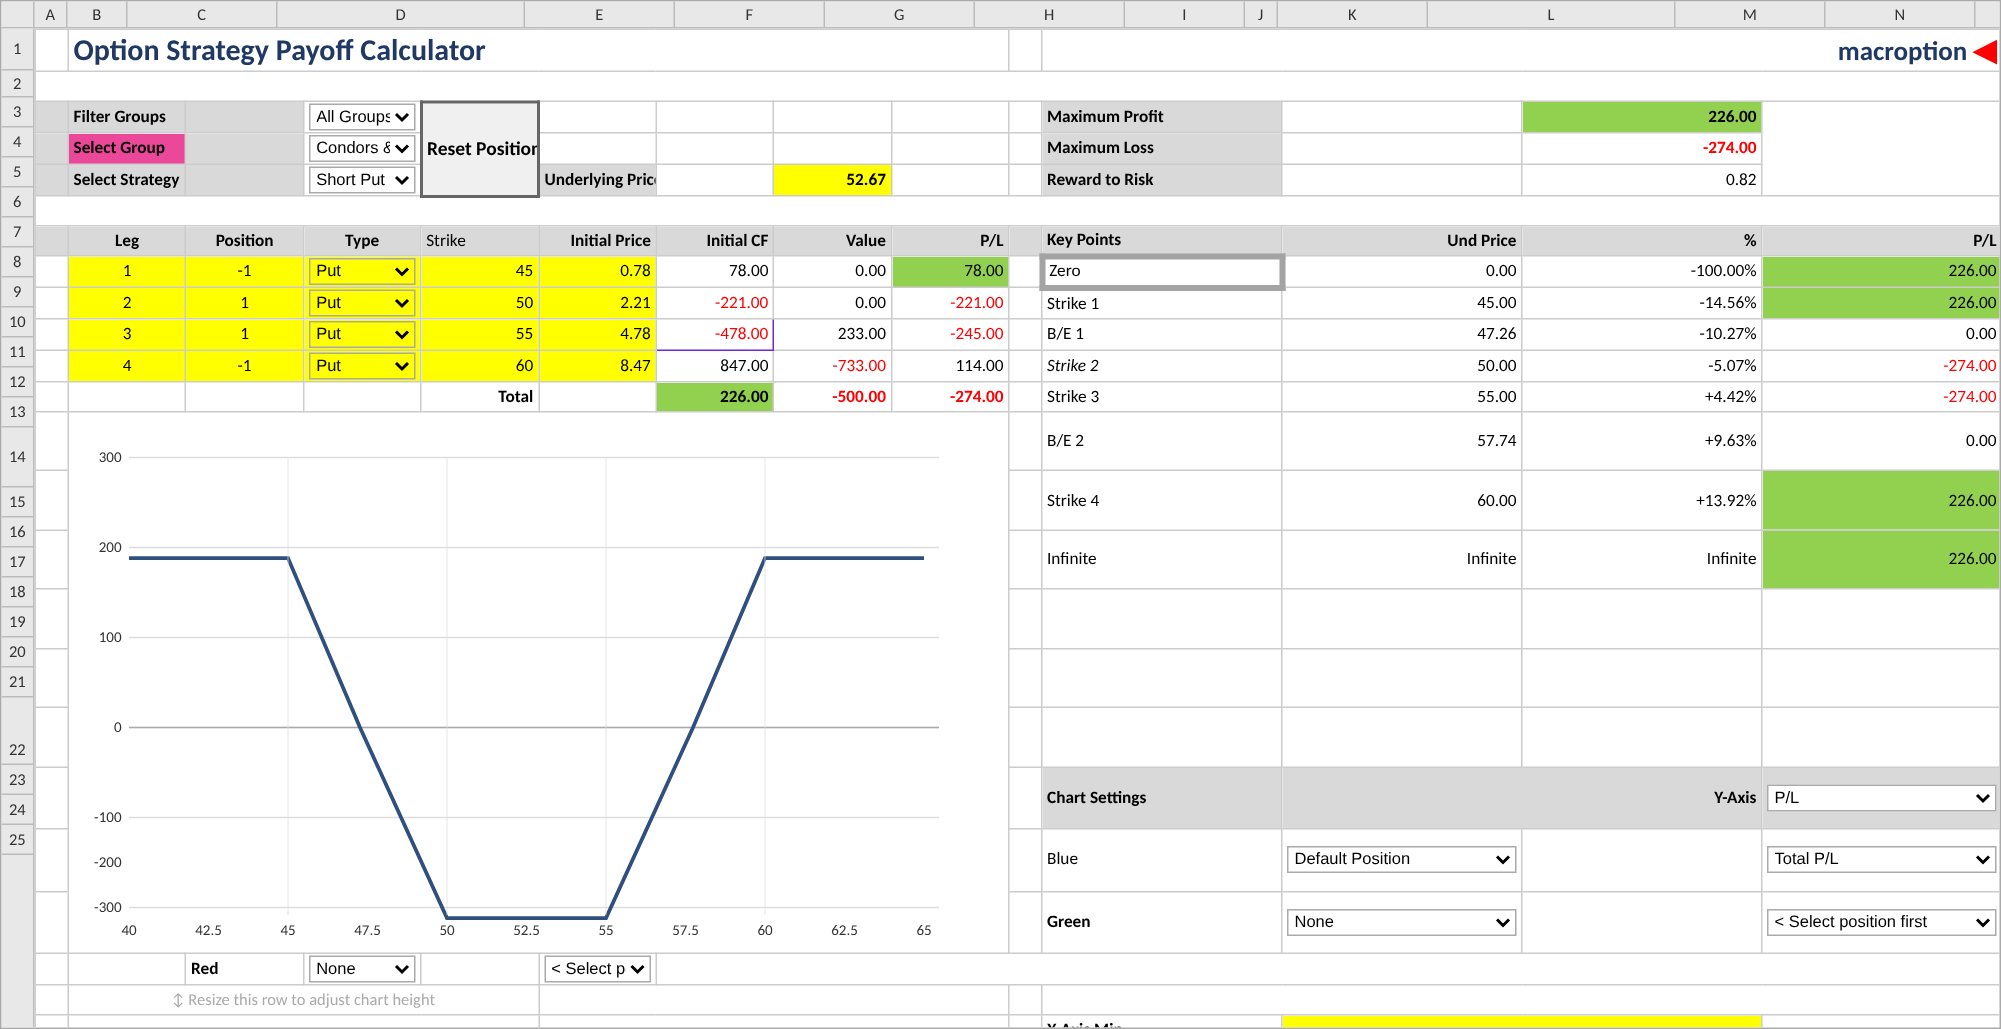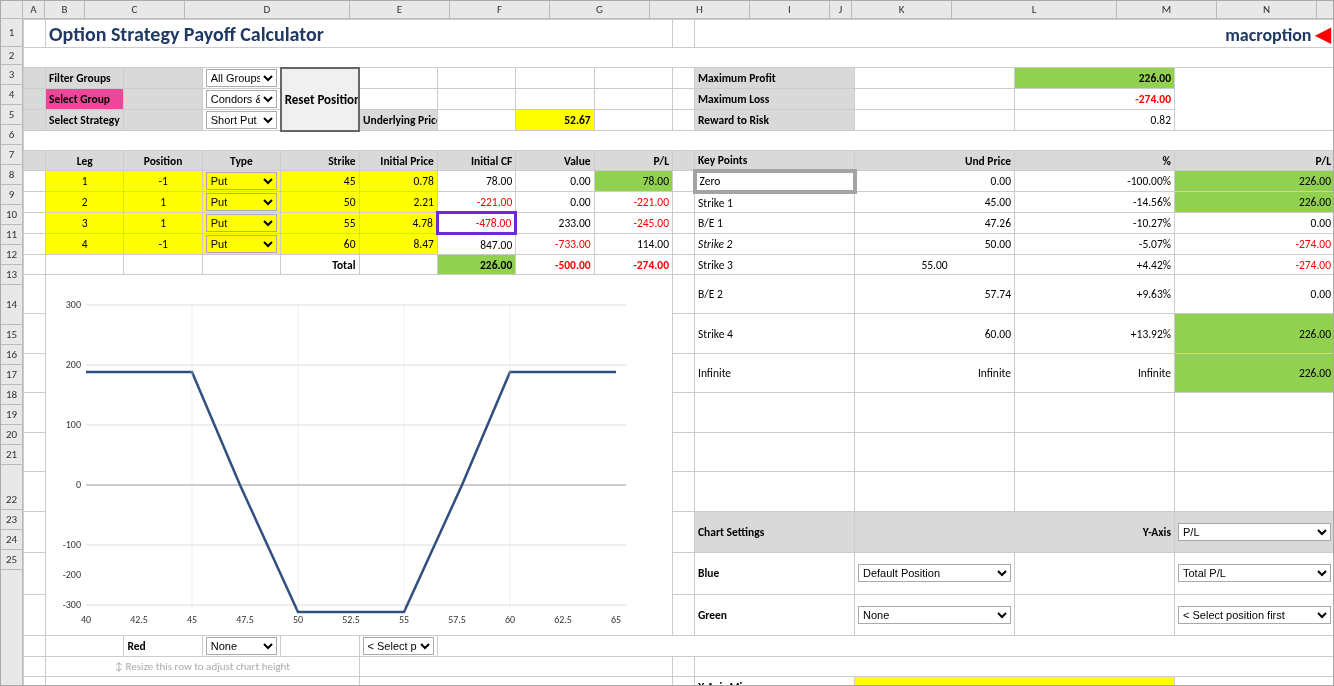--- a/index.html
+++ b/index.html
@@ -158,21 +158,21 @@
 
         <tr style="height:20px;">
           <td colspan="14" style="border:1px solid #ccc;"></td>
         </tr>
 
         <tr style="height:20px; background:#D9D9D9;">
           <td style="border:1px solid #ccc; background:#D9D9D9;"></td>
           <td style="border:1px solid #ccc; background:#D9D9D9; font-weight:bold; text-align:center;">Leg</td>
           <td style="border:1px solid #ccc; background:#D9D9D9; font-weight:bold; text-align:center;">Position</td>
           <td style="border:1px solid #ccc; background:#D9D9D9; font-weight:bold; text-align:center;">Type</td>
-          <td style="border:1px solid #ccc; background:#D9D9D9; font-weight:bold; text-align:right;">Strike</td>
+          <td style="border:1px solid #ccc; background:#D9D9D9; font-weight:normal; text-align:left;">Strike</td>
           <td style="border:1px solid #ccc; background:#D9D9D9; font-weight:bold; text-align:right;">Initial Price</td>
           <td style="border:1px solid #ccc; background:#D9D9D9; font-weight:bold; text-align:right;">Initial CF</td>
           <td style="border:1px solid #ccc; background:#D9D9D9; font-weight:bold; text-align:right;">Value</td>
           <td style="border:1px solid #ccc; background:#D9D9D9; font-weight:bold; text-align:right;">P/L</td>
           <td style="border:1px solid #ccc; background:#D9D9D9;"></td>
           <td style="border:1px solid #ccc; background:#D9D9D9; font-weight:bold;">Key Points</td>
           <td style="border:1px solid #ccc; background:#D9D9D9; font-weight:bold; text-align:right;">Und Price</td>
           <td style="border:1px solid #ccc; background:#D9D9D9; font-weight:bold; text-align:right;">%</td>
           <td style="border:1px solid #ccc; background:#D9D9D9; font-weight:bold; text-align:right;">P/L</td>
         </tr>
@@ -217,21 +217,21 @@
 
         <tr style="height:20px;">
           <td style="border:1px solid #ccc;"></td>
           <td style="border:1px solid #ccc; text-align:center; background:#FFFF00;">3</td>
           <td style="border:1px solid #ccc; text-align:center; background:#FFFF00;">1</td>
           <td style="border:1px solid #ccc; background:#FFFF00;">
             <select style="background:#FFFF00;"><option>Put</option></select>
           </td>
           <td style="border:1px solid #ccc; text-align:right; background:#FFFF00;">55</td>
           <td style="border:1px solid #ccc; text-align:right; background:#FFFF00;">4.78</td>
-          <td style="border:3px solid #6d28d9; text-align:right; color:#FF0000;margin-top:39px;">-478.00</td>
+          <td style="border:1px solid #6d28d9; text-align:right; color:#FF0000;margin-top:39px;">-478.00</td>
           <td style="border:1px solid #ccc; text-align:right;">233.00</td>
           <td style="border:1px solid #ccc; text-align:right; color:#FF0000;">-245.00</td>
           <td style="border:1px solid #ccc;"></td>
           <td style="border:1px solid #ccc;">B/E 1</td>
           <td style="border:1px solid #ccc; text-align:right;">47.26</td>
           <td style="border:1px solid #ccc; text-align:right;">-10.27%</td>
           <td style="border:1px solid #ccc; text-align:right;">0.00</td>
         </tr>
 
         <tr style="height:20px;">
@@ -258,21 +258,21 @@
           <td style="border:1px solid #ccc;"></td>
           <td style="border:1px solid #ccc;"></td>
           <td style="border:1px solid #ccc;"></td>
           <td style="border:1px solid #ccc; text-align:right; font-weight:bold;">Total</td>
           <td style="border:1px solid #ccc;"></td>
           <td style="border:1px solid #ccc; text-align:right; font-weight:bold; background:#92D050;">226.00</td>
           <td style="border:1px solid #ccc; text-align:right; color:#FF0000; font-weight:bold;">-500.00</td>
           <td style="border:1px solid #ccc; text-align:right; color:#FF0000; font-weight:bold;">-274.00</td>
           <td style="border:1px solid #ccc;"></td>
           <td style="border:1px solid #ccc;">Strike 3</td>
-          <td style="border:1px solid #ccc; text-align:center;margin-top:32px;">55.00</td>
+          <td style="border:1px solid #ccc; text-align:right;margin-top:32px;">55.00</td>
           <td style="border:1px solid #ccc; text-align:right;">+4.42%</td>
           <td style="border:1px solid #ccc; text-align:right; color:#FF0000;">-274.00</td>
         </tr>
 
         <tr style="height:20px;">
           <td style="border:1px solid #ccc;"></td>
           <td colspan="8" rowspan="9" style="border:1px solid #ccc; padding:0; vertical-align:top;">
 
             <svg width="607" height="360" viewBox="0 0 607 360" style="display:block; background:white;">
 
@@ -374,21 +374,21 @@
             <span>Y-Axis</span>
           </td>
           <td style="border:1px solid #ccc; background:#D9D9D9;">
             <select><option>P/L</option></select>
           </td>
         </tr>
 
         <tr style="height:20px;">
           <td style="border:1px solid #ccc;"></td>
           <td style="border:1px solid #ccc;"></td>
-          <td style="border:1px solid #ccc; font-weight:bold;">Blue</td>
+          <td style="border:1px solid #ccc; font-weight:normal;">Blue</td>
           <td style="border:1px solid #ccc;">
             <select><option>Default Position</option></select>
           </td>
           <td style="border:1px solid #ccc;"></td>
           <td style="border:1px solid #ccc;">
             <select><option>Total P/L</option></select>
           </td>
         </tr>
 
         <tr style="height:20px;">

